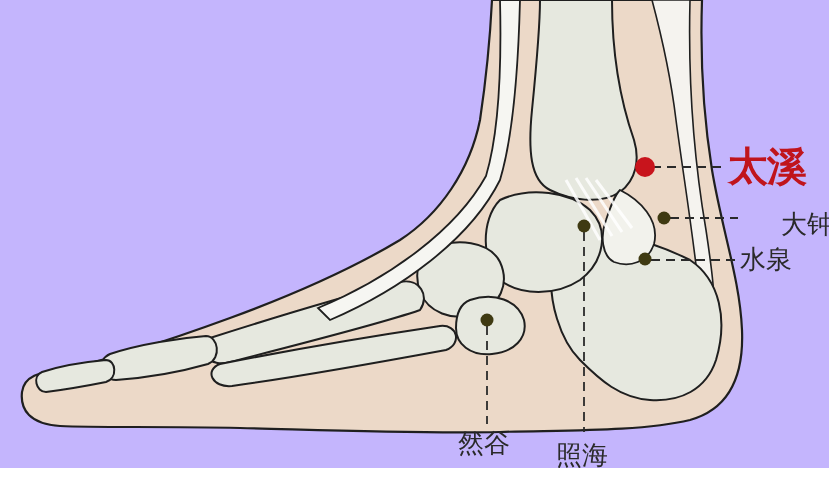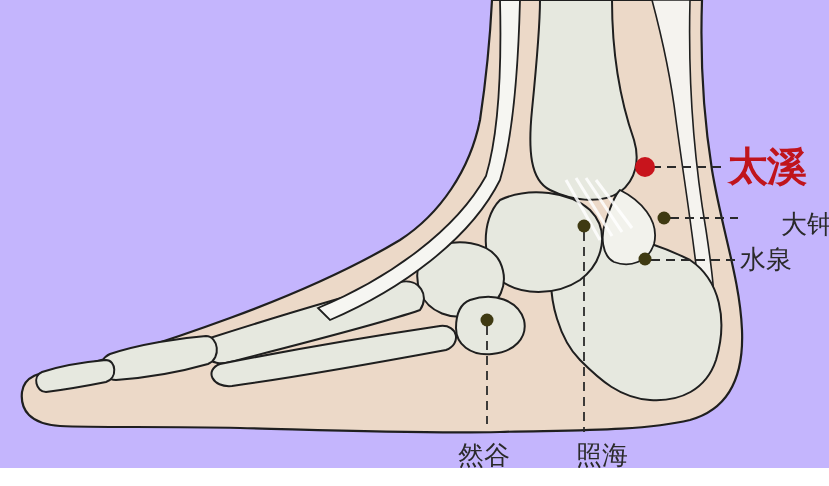--- a/index.html
+++ b/index.html
@@ -79,15 +79,15 @@
       <circle cx="664" cy="218" r="6.5" fill="#3f3a12"></circle>
       <circle cx="645" cy="259" r="6.5" fill="#3f3a12"></circle>
       <circle cx="584" cy="226" r="6.5" fill="#3f3a12"></circle>
       <circle cx="487" cy="320" r="6.5" fill="#3f3a12"></circle>
     </g>
   </svg>
 
   <div class="label primary" style="left:728px; top:146px;">太溪</div>
   <div class="label" style="left:740px; top:211px;margin-left:41px;">大钟</div>
   <div class="label" style="left:740px; top:246px;text-align:right;">水泉</div>
-  <div class="label" style="left:556px; top:442px;margin-left:20px;">照海</div>
-  <div class="label" style="left:458px; top:442px;">然谷</div>
+  <div class="label" style="left:556px; top:442px;">照海</div>
+  <div class="label" style="left:458px; top:430px;">然谷</div>
 </div>
 
 </body></html>

